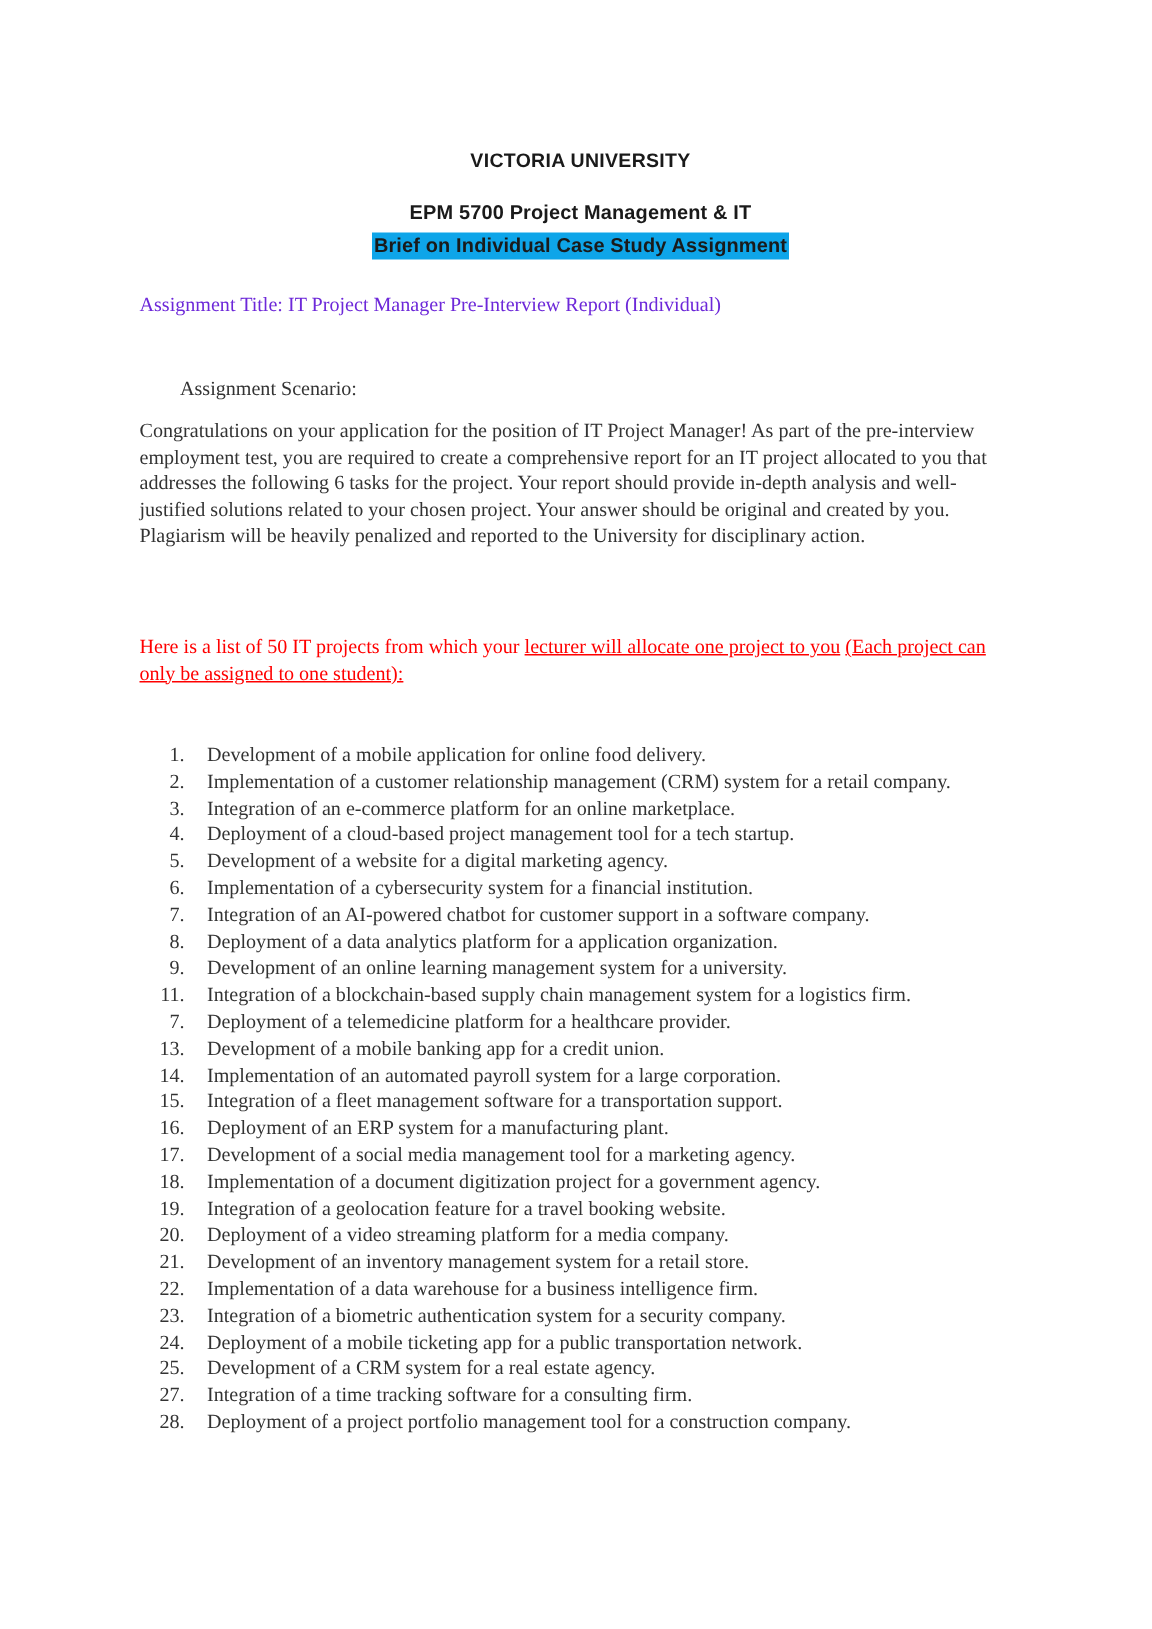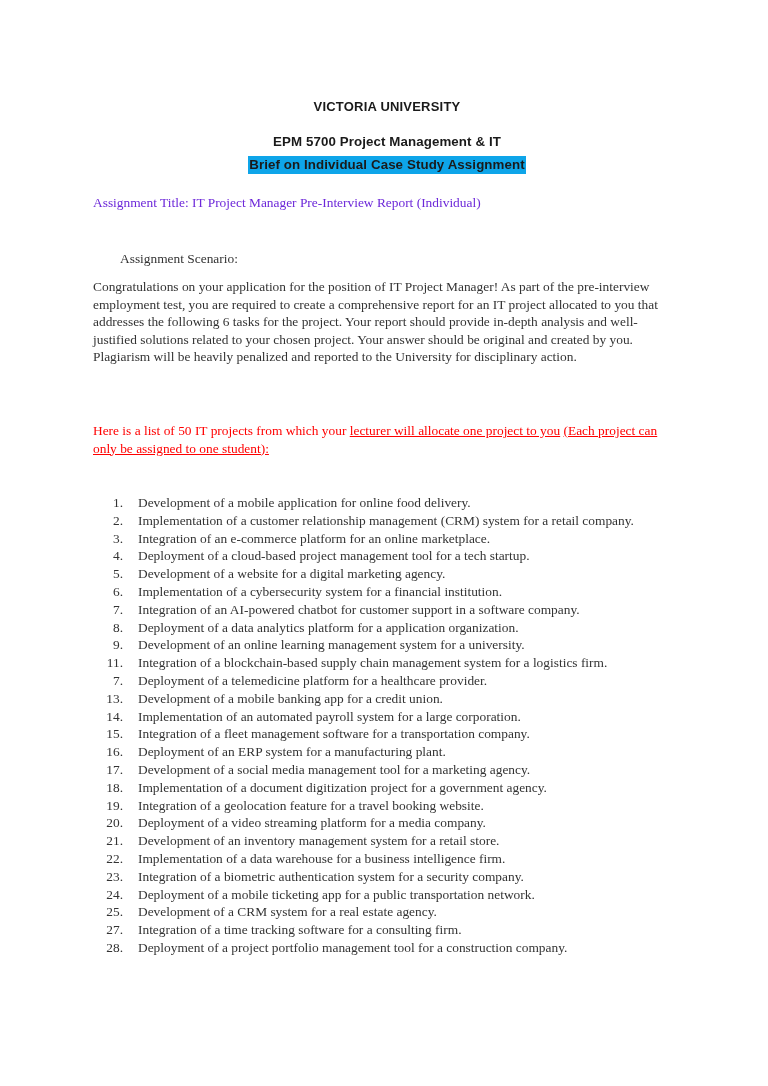--- a/index.html
+++ b/index.html
@@ -210,21 +210,21 @@
     <li class="li-row">
       <span class="li-num">13.</span>
       <span class="li-text">Development of a mobile banking app for a credit union.</span>
     </li>
     <li class="li-row">
       <span class="li-num">14.</span>
       <span class="li-text">Implementation of an automated payroll system for a large corporation.</span>
     </li>
     <li class="li-row">
       <span class="li-num">15.</span>
-      <span class="li-text">Integration of a fleet management software for a transportation company.</span>
+      <span class="li-text">Integration of a fleet management software for a transportation support.</span>
     </li>
     <li class="li-row">
       <span class="li-num">16.</span>
       <span class="li-text">Deployment of an ERP system for a manufacturing plant.</span>
     </li>
     <li class="li-row">
       <span class="li-num">17.</span>
       <span class="li-text">Development of a social media management tool for a marketing agency.</span>
     </li>
     <li class="li-row">

